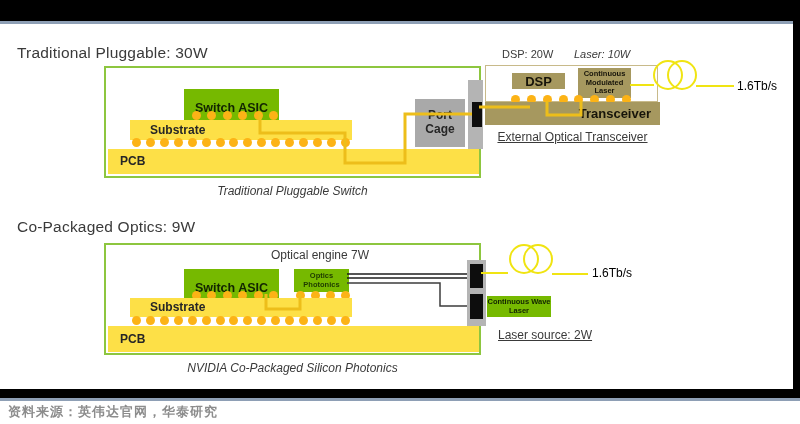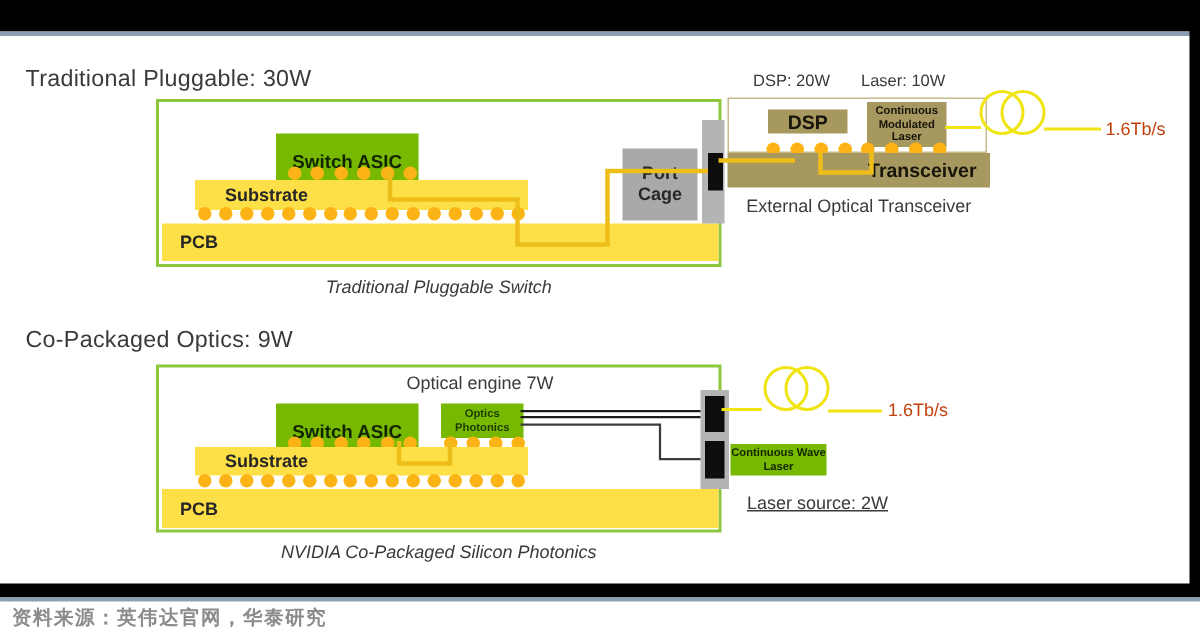--- a/index.html
+++ b/index.html
@@ -56,26 +56,26 @@
   .cn2b{left:364px;top:49px;width:13px;height:25px;}
   
   .optics-shell{left:485px;top:65px;width:173px;height:37px;border:1px solid #C8BA8A;background:#fff;box-sizing:border-box;}
   .khaki{background:#A6985F;color:#17140A;font-weight:bold;display:flex;align-items:center;justify-content:center;text-align:center;box-sizing:border-box;}
   .dsp-chip{left:512px;top:73px;width:53px;height:16px;font-size:13px;text-align:right;}
   .eml-chip{left:578px;top:68px;width:53px;height:30px;font-size:7.5px;line-height:1.15;}
   .tr-balls{left:511px;top:95px;width:120px;}
   .transceiver-bar{left:485px;top:102px;width:175px;height:23px;justify-content:flex-end;padding-right:9px;font-size:13px;}
   .small-label{font-size:11px;color:#3A3A3A;}
   .dsp-w{left:502px;top:48px;}
-  .laser-w{left:574px;top:48px;}
-  .ext-label{left:485px;top:130px;width:175px;text-align:center;font-size:12px;color:#3A3A3A;}
+  .laser-w{left:574px;top:48px;font-style:italic;}
+  .ext-label{left:485px;top:130px;width:175px;text-align:center;font-size:12px;color:#3A3A3A;text-decoration:underline;}
   .optical-engine{left:271px;top:248px;font-size:12px;color:#3A3A3A;}
   .cwl{left:487px;top:296px;width:64px;height:21px;font-size:7.5px;line-height:1.12;}
   .laser-src{left:498px;top:328px;font-size:12px;color:#3A3A3A;text-decoration:underline;}
-  .bw{font-size:12px;color:#c2410c;}
+  .bw{font-size:12px;color:#000000;}
   .bw1{left:737px;top:79px;}
   .bw2{left:592px;top:266px;}
   svg{display:block;}
   .overlay{pointer-events:none;}
 </style>
 </head>
 <body>
 
 <div class="abs top-bar"></div>
 <div class="abs top-rule"></div>

